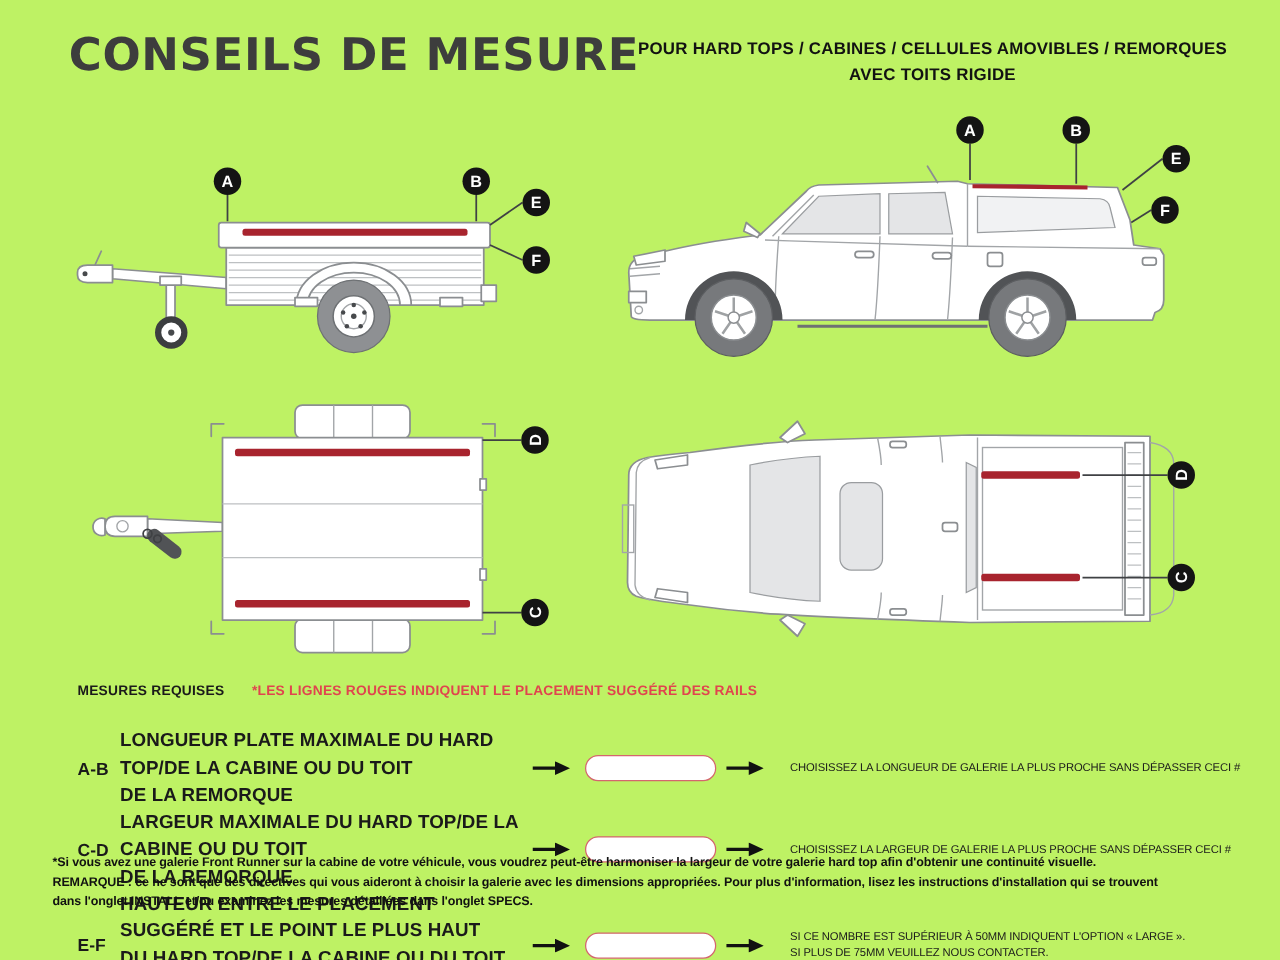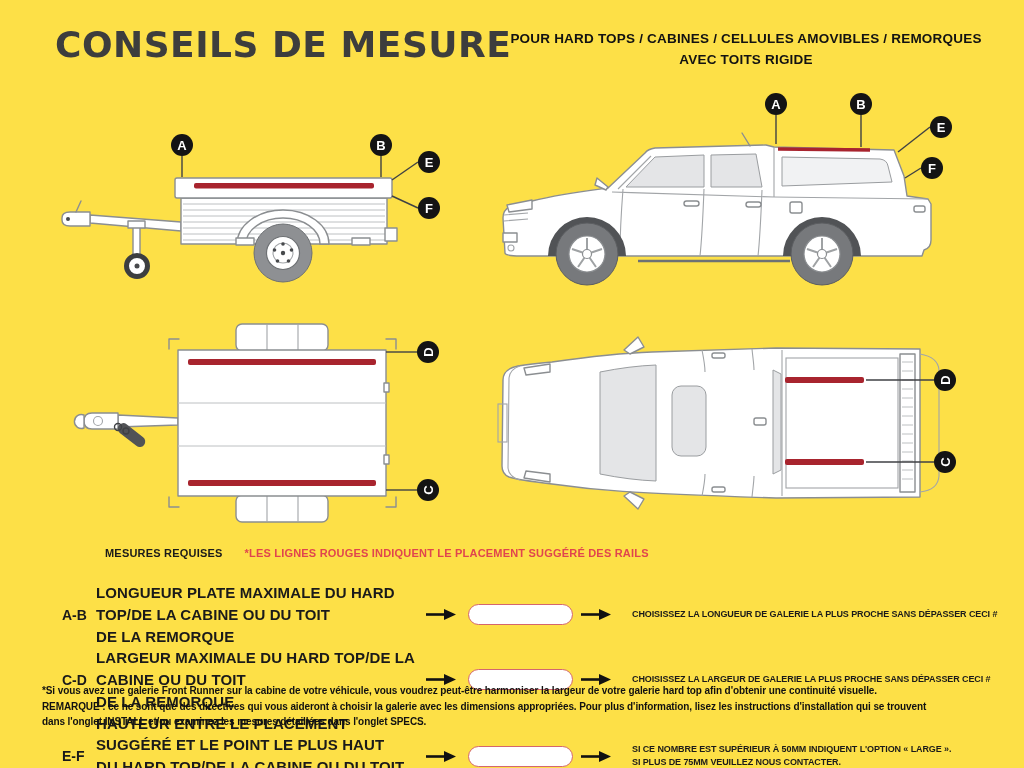--- a/index.html
+++ b/index.html
@@ -1,16 +1,16 @@
 <!DOCTYPE html>
 <html><head>
 <meta charset="utf-8">
 <style>
   html,body{margin:0;padding:0;background:#ffffff;}
-  .page{position:relative;width:1024px;height:768px;background:#fde047;overflow:hidden;
+  .page{position:relative;width:1024px;height:768px;background:#bef264;overflow:hidden;
         font-family:"Liberation Sans",sans-serif;color:#1a1a1a;}
 
   .title{position:absolute;left:55px;top:24px;font-family:"DejaVu Sans",sans-serif;
          font-weight:bold;font-size:36px;letter-spacing:0.5px;color:#3d3d3d;white-space:nowrap;}
   .subtitle{position:absolute;left:507px;top:29px;width:478px;font-weight:bold;font-size:13.5px;
             line-height:1.55;letter-spacing:0.2px;color:#121212;white-space:pre-line;text-align:center;}
 
   .panel{position:absolute;}
   .p-trailer-side{left:40px;top:90px;}
   .p-truck-side{left:490px;top:90px;}
@@ -29,33 +29,33 @@
   .red{fill:#a8242e;}
   .redline{stroke:#a8242e;stroke-width:3.4;fill:none;}
   .conn{stroke:#3f4144;stroke-width:1.4;fill:none;}
   .marker-circle{fill:#141414;}
   .marker-text{fill:#ffffff;font-family:"Liberation Sans",sans-serif;font-weight:bold;font-size:13px;}
   .tire{fill:#8e9093;stroke:#6e7174;stroke-width:1;}
   .truck-tire{fill:#77797c;stroke:#5c5e61;stroke-width:1;}
   .spoke{stroke:#9fa2a4;stroke-width:2;}
 
   .measures-heading{position:absolute;left:62px;top:547px;font-weight:bold;font-size:11px;
-                    letter-spacing:0.2px;white-space:nowrap;margin-left:43px;}
+                    letter-spacing:0.2px;white-space:nowrap;}
   .measures-heading .note{color:#e0454e;margin-left:22px;}
 
   .rows{position:absolute;left:62px;top:582px;width:952px;display:flex;flex-direction:column;}
   .mrow{display:grid;grid-template-columns:34px 330px 40px 108px 44px 1fr;align-items:center;min-height:34px;}
   .mkey{font-weight:bold;font-size:14px;color:#1a1a1a;}
   .mdesc{font-weight:bold;font-size:15px;line-height:1.45;letter-spacing:0.1px;color:#1a1a1a;
          white-space:pre-line;padding-right:6px;}
   .arrow-cell{display:flex;align-items:center;}
   .arrow-cell.second{justify-content:center;}
   .pill-cell{display:flex;align-items:center;justify-content:center;}
   .pill{width:103px;height:19px;border:1.5px solid #d4666e;border-radius:11px;background:#ffffff;}
-  .mresult{font-weight:bold;font-size:9px;line-height:1.45;letter-spacing:-0.1px;color:#1a1a1a;
+  .mresult{font-weight:normal;font-size:9px;line-height:1.45;letter-spacing:-0.1px;color:#1a1a1a;
            white-space:pre-line;padding-left:14px;}
 
   .footnote{position:absolute;left:42px;top:683px;width:960px;font-weight:bold;font-size:10px;
             line-height:1.55;letter-spacing:-0.1px;color:#111111;white-space:pre-line;}
 </style>
 </head>
 <body>
 
 <div class="page">
 

